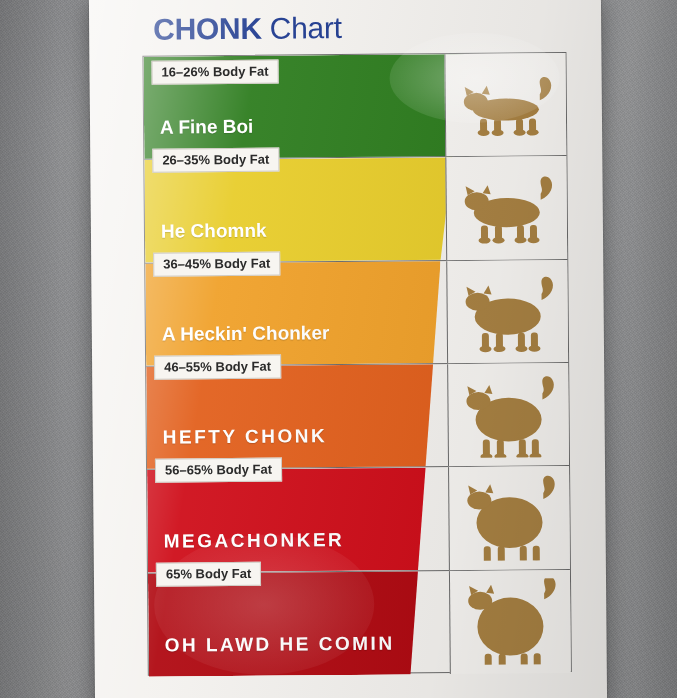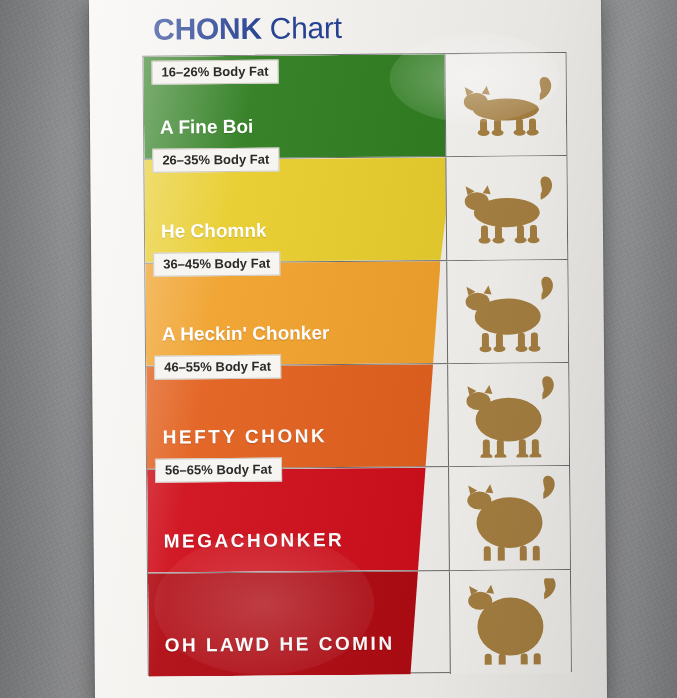--- a/index.html
+++ b/index.html
@@ -307,19 +307,20 @@
                 <rect x="62" y="75" width="7" height="19" rx="3"></rect>
                 <rect x="75" y="75" width="7" height="19" rx="3"></rect>
                 <ellipse cx="29.5" cy="94" rx="6" ry="3.2"></ellipse>
                 <ellipse cx="43.5" cy="94" rx="6" ry="3.2"></ellipse>
                 <ellipse cx="65.5" cy="94" rx="6" ry="3.2"></ellipse>
                 <ellipse cx="78.5" cy="94" rx="6" ry="3.2"></ellipse>
               </g>
             </svg>
           </span>
         </div>
+        <div class="pct-tag">65% Body Fat</div>
       </div>
     </div>
 
   <div id="paper-sheen"></div>
   <div class="glare" style="left:300px; top:40px; width:170px; height:90px; background:radial-gradient(ellipse at center, rgba(255,255,255,0.35), rgba(255,255,255,0));"></div>
   <div class="glare" style="left:60px; top:540px; width:220px; height:140px; background:radial-gradient(ellipse at center, rgba(255,255,255,0.18), rgba(255,255,255,0));"></div>
 </div>
 
 </body></html>

